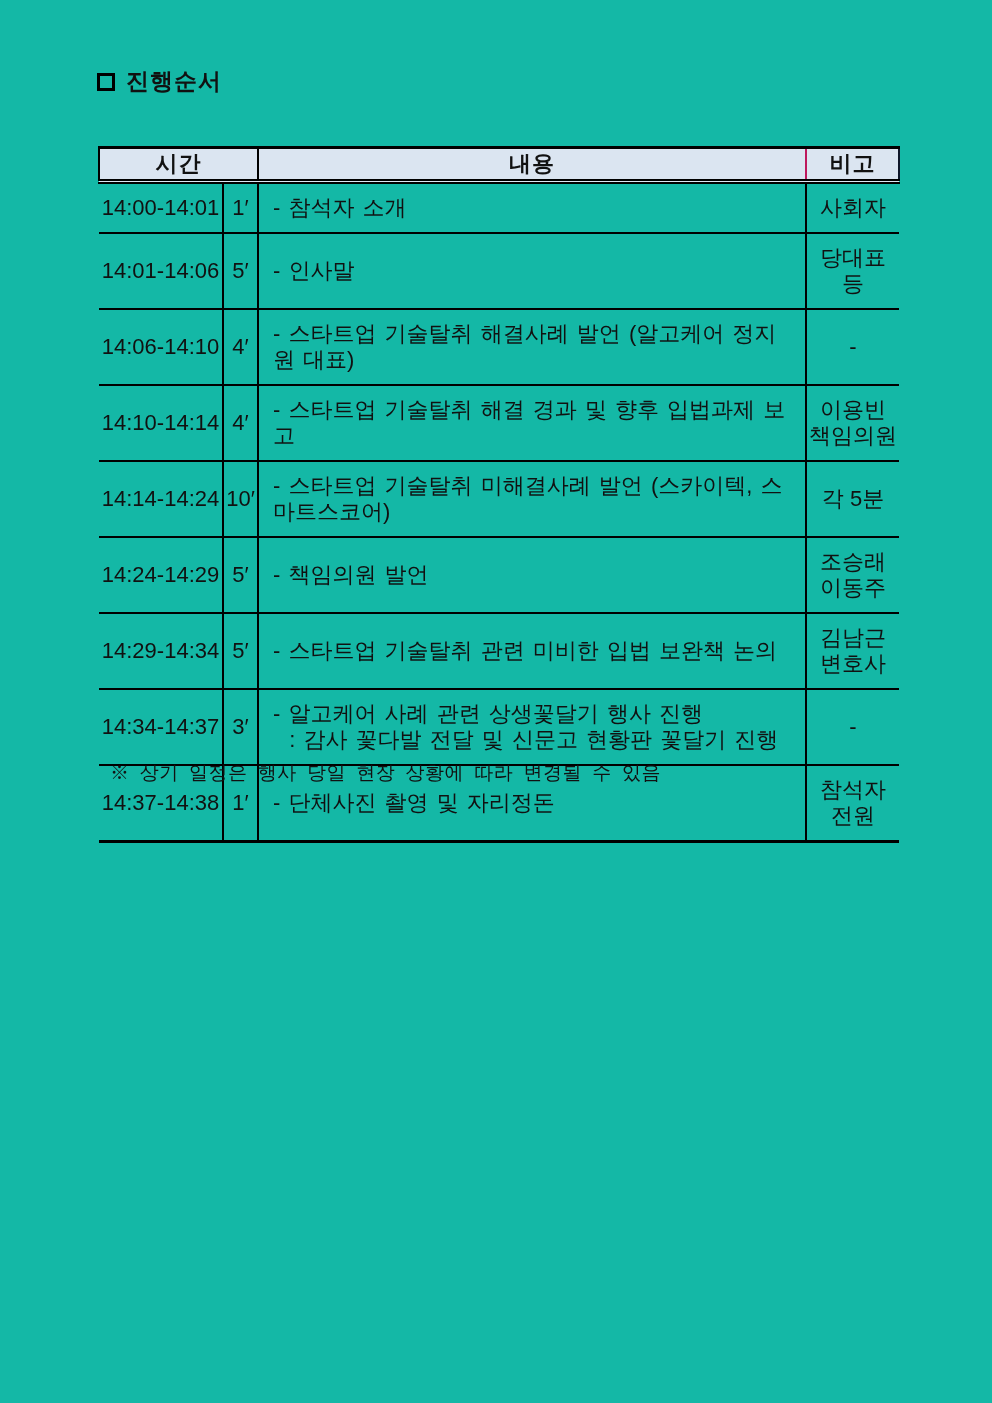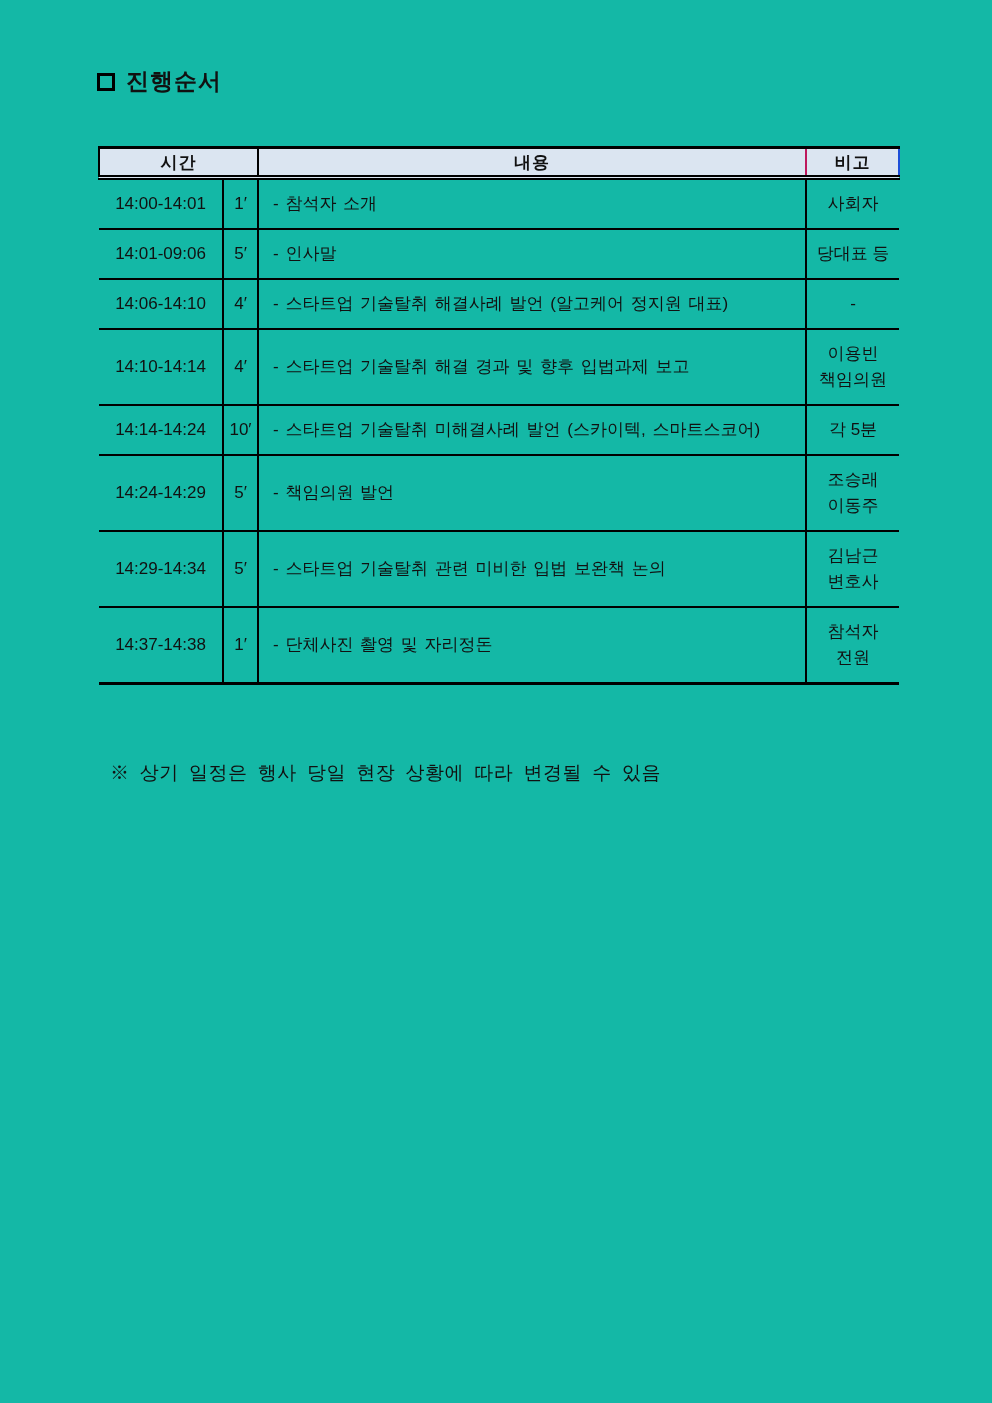--- a/index.html
+++ b/index.html
@@ -46,38 +46,38 @@
   }
 
   
   table.schedule {
     position: absolute;
     left: 98px;
     top: 146px;
     width: 800px;
     border-collapse: collapse;
     table-layout: fixed;
-    font-size: 17px;
+    font-size: 22px;
   }
   table.schedule td { box-sizing: border-box; }
 
   thead td.hd {
     background: #dbe5f1;
     border-top: 3px solid #000;
     border-bottom: 5px double #000;
     font-weight: bold;
     text-align: center;
     vertical-align: middle;
     height: 30px;
     padding: 0;
     letter-spacing: 1px;
   }
   thead td.hd-time { border-left: 2px solid #000; border-right: 2px solid #000; }
   thead td.hd-content { border-right: 2px solid #be185d; }
-  thead td.hd-note { border-right: 2px solid #1d4ed8; }
+  thead td.hd-note { border-right: 2px solid #0f172a; }
 
   tbody td {
     border-bottom: 2px solid #000;
     vertical-align: middle;
     padding: 11px 0;
     line-height: 26px;
     text-align: center;
   }
   tbody td.c-dur { border-left: 2px solid #000; border-right: 2px solid #000; }
   tbody td.c-content {
@@ -128,21 +128,21 @@
       </tr>
     </thead>
     <tbody>
         <tr>
           <td class="c-time">14:00-14:01</td>
           <td class="c-dur">1′</td>
           <td class="c-content">- 참석자 소개</td>
           <td class="c-note">사회자</td>
         </tr>
         <tr>
-          <td class="c-time">14:01-09:06</td>
+          <td class="c-time">14:01-14:06</td>
           <td class="c-dur">5′</td>
           <td class="c-content">- 인사말</td>
           <td class="c-note">당대표 등</td>
         </tr>
         <tr>
           <td class="c-time">14:06-14:10</td>
           <td class="c-dur">4′</td>
           <td class="c-content">- 스타트업 기술탈취 해결사례 발언 (알고케어 정지원 대표)</td>
           <td class="c-note">-</td>
         </tr>
@@ -164,20 +164,26 @@
           <td class="c-content">- 책임의원 발언</td>
           <td class="c-note">조승래<br>이동주</td>
         </tr>
         <tr>
           <td class="c-time">14:29-14:34</td>
           <td class="c-dur">5′</td>
           <td class="c-content">- 스타트업 기술탈취 관련 미비한 입법 보완책 논의</td>
           <td class="c-note">김남근<br>변호사</td>
         </tr>
         <tr>
+          <td class="c-time">14:34-14:37</td>
+          <td class="c-dur">3′</td>
+          <td class="c-content">- 알고케어 사례 관련 상생꽃달기 행사 진행<br>  : 감사 꽃다발 전달 및 신문고 현황판 꽃달기 진행</td>
+          <td class="c-note">-</td>
+        </tr>
+        <tr>
           <td class="c-time">14:37-14:38</td>
           <td class="c-dur">1′</td>
           <td class="c-content">- 단체사진 촬영 및 자리정돈</td>
           <td class="c-note">참석자<br>전원</td>
         </tr>
       </tbody>
   </table>
 
   <div class="footnote">※ 상기 일정은 행사 당일 현장 상황에 따라 변경될 수 있음</div>
 

